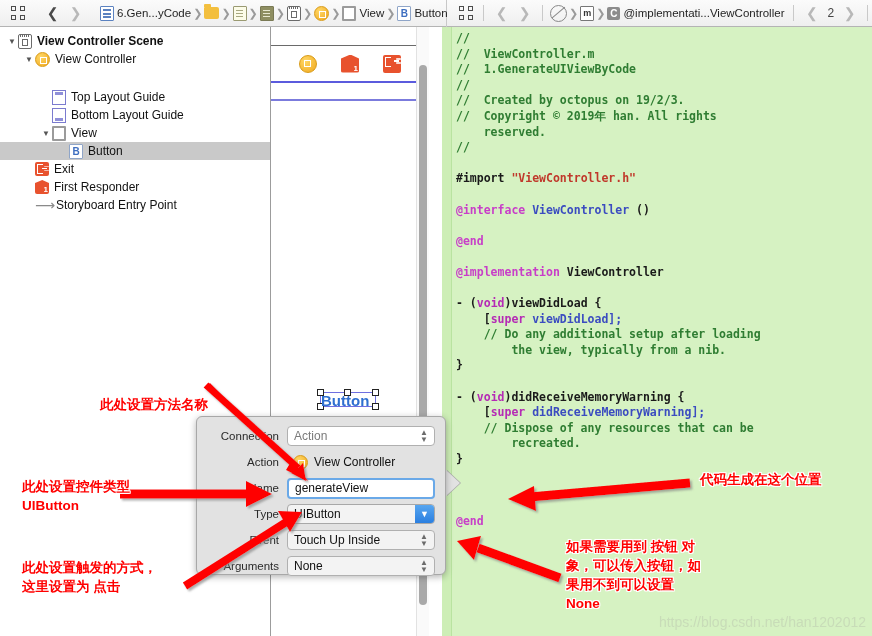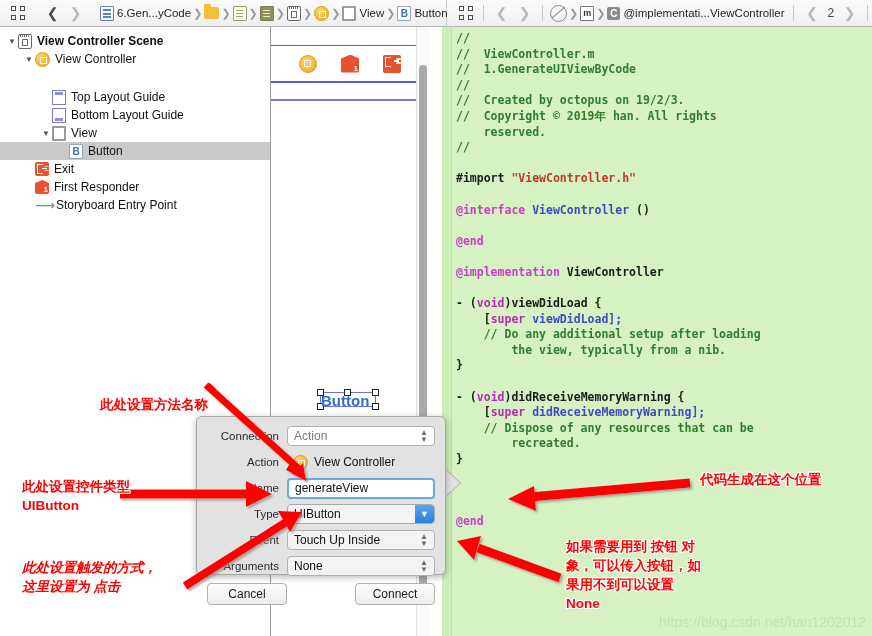--- a/index.html
+++ b/index.html
@@ -401,24 +401,20 @@
       <span class="stepper">▲<br>▼</span>
     </div>
   </div>
   <div class="prow">
     <div class="plabel">Arguments</div>
     <div class="pfield pf-pop on">
       <span>None</span>
       <span class="stepper">▲<br>▼</span>
     </div>
   </div>
-  <div class="pbtns">
-    <div class="pbtn">Cancel</div>
-    <div class="pbtn">Connect</div>
-  </div>
 </div>
 
 <svg class="arrow" style="left:0;top:0;width:872px;height:636px;" viewBox="0 0 872 636">
   <defs>
     <filter id="sh" x="-30%" y="-30%" width="170%" height="170%">
       <feDropShadow dx="2" dy="2" stdDeviation="1.2" flood-color="#808080" flood-opacity="0.65"></feDropShadow>
     </filter>
   </defs>
 
   <g filter="url(#sh)">
@@ -444,19 +440,19 @@
 
   <g filter="url(#sh)">
     <path d="M560,578 L478,548" stroke="#f00" stroke-width="9"></path>
     <polygon points="457,541 481,536 474,560" fill="#f00"></polygon>
   </g>
 </svg>
 
 <div class="anno" style="left:100px;top:362px;margin-top:33px;">此处设置方法名称</div>
 <div class="anno" style="left:22px;top:477px;">此处设置控件类型
 UIButton</div>
-<div class="anno" style="left:22px;top:558px;font-style:italic;">此处设置触发的方式，
+<div class="anno" style="left:22px;top:558px;">此处设置触发的方式，
 这里设置为 点击</div>
 <div class="anno" style="left:700px;top:470px;">代码生成在这个位置</div>
 <div class="anno" style="left:566px;top:537px;">如果需要用到 按钮 对
 象，可以传入按钮，如
 果用不到可以设置
 None</div>
 
 </body></html>

